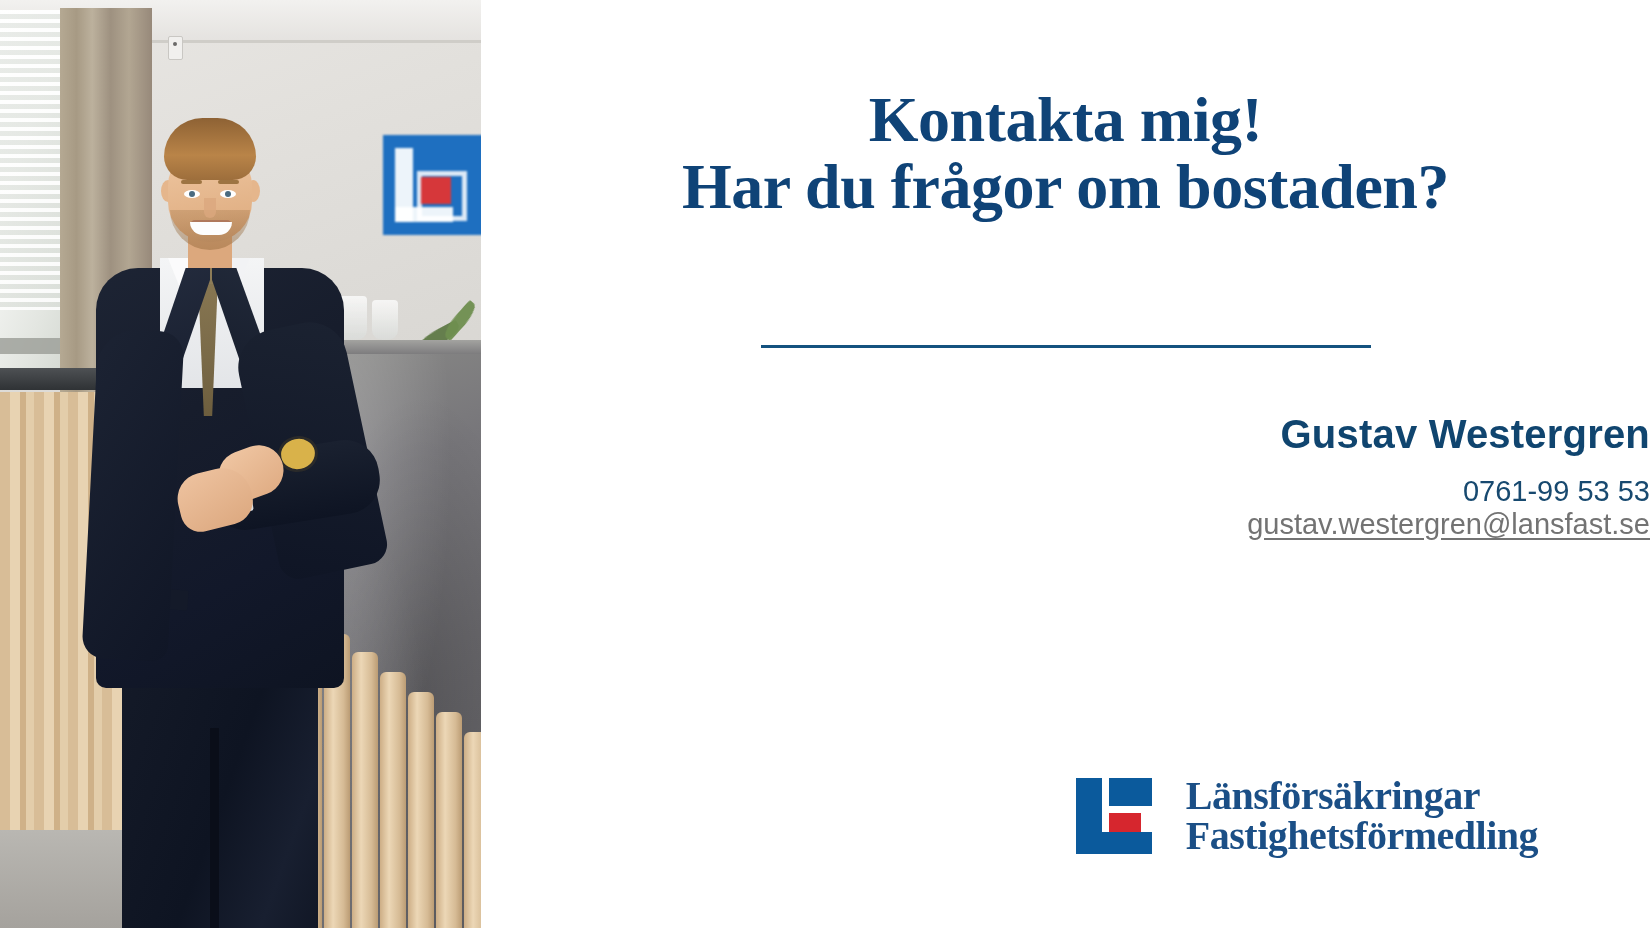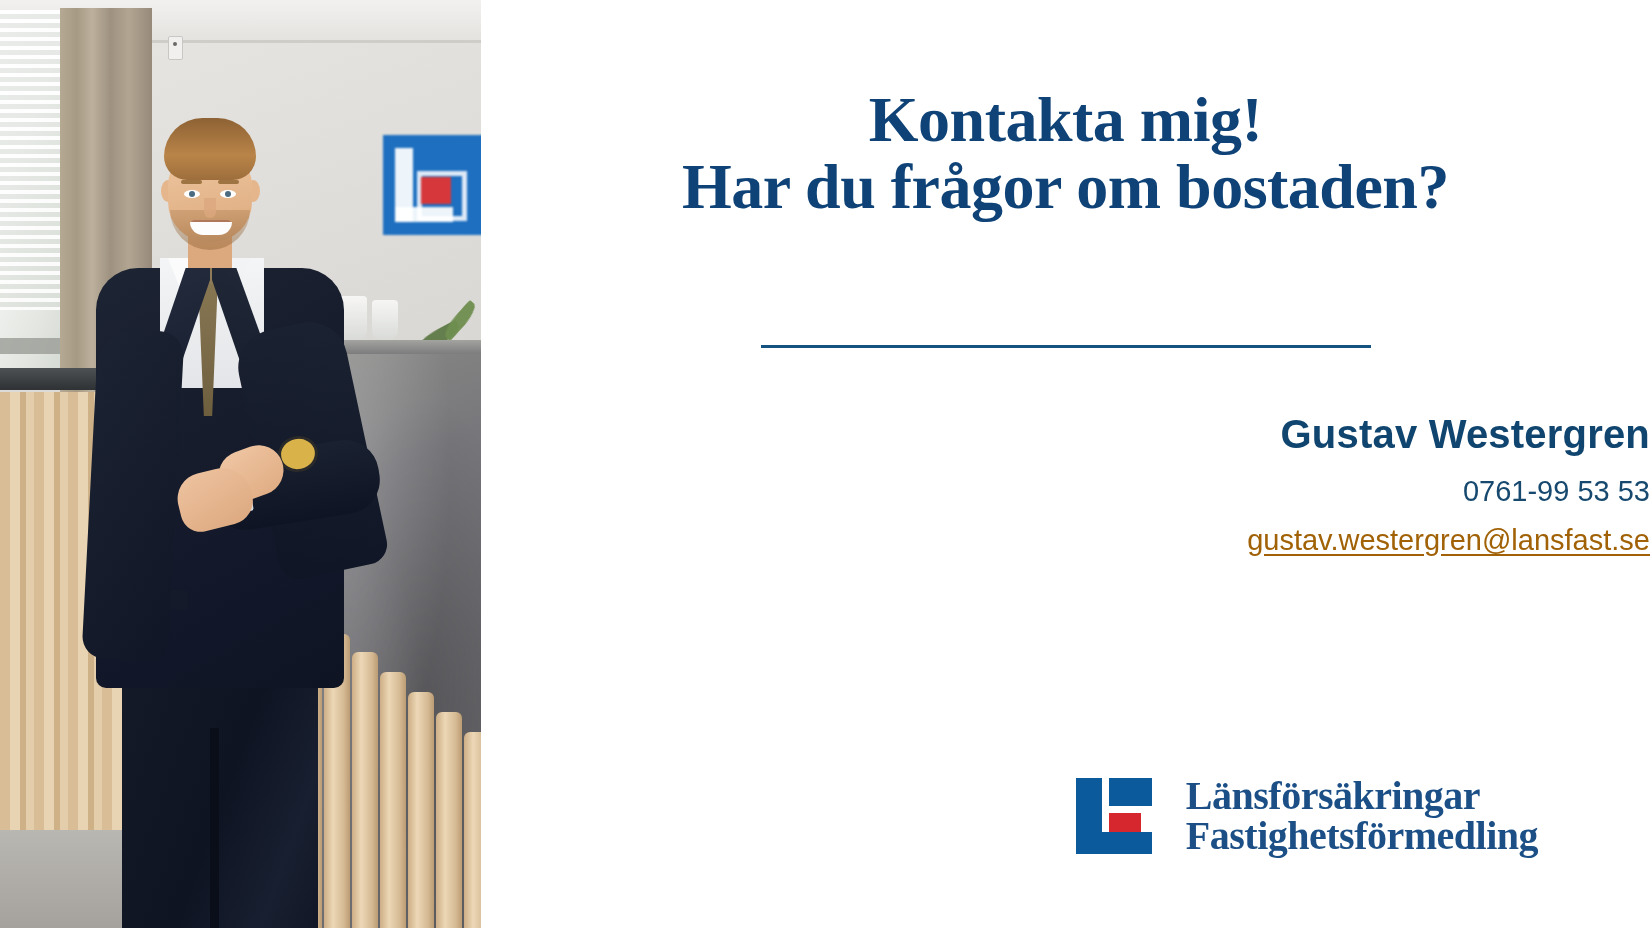--- a/index.html
+++ b/index.html
@@ -135,21 +135,21 @@
   
   .content{position:relative;flex:1;height:928px;background:#ffffff;}
   .headline{position:absolute;left:0;right:0;top:86px;text-align:center;
         font-family:"Liberation Serif",serif;font-weight:700;color:#0f4377;
         font-size:64px;line-height:1.05;letter-spacing:-0.5px;}
   .headline .ln{display:block;}
   .divider{position:absolute;left:50%;transform:translateX(-50%);top:345px;width:610px;height:3px;background:#14527f;}
   .contact{position:absolute;left:0;right:0;top:412px;text-align:right;}
   .c-name{font-family:"Liberation Sans",sans-serif;font-weight:700;font-size:40px;color:#10456f;letter-spacing:.2px;}
   .c-phone{margin-top:18px;font-family:"Liberation Sans",sans-serif;font-weight:400;font-size:29px;color:#17496f;}
-  .c-mail{margin-top:16px;font-family:"Liberation Sans",sans-serif;font-weight:400;font-size:29px;color:#a16207;text-decoration:underline;text-underline-offset:4px;}
+  .c-mail{font-family:"Liberation Sans",sans-serif;font-weight:400;font-size:29px;color:#737373;text-decoration:underline;text-underline-offset:4px;}
 
   
   .logo{position:absolute;right:112px;bottom:72px;display:flex;align-items:center;gap:34px;margin-top:8px;}
   .logo-mark{position:relative;width:76px;height:76px;flex:0 0 76px;}
   .lm-bar{position:absolute;left:0;top:0;width:26px;height:76px;background:#0b5a9c;}
   .lm-foot{position:absolute;left:0;bottom:0;width:76px;height:22px;background:#0b5a9c;}
   .lm-top{position:absolute;left:33px;top:0;width:43px;height:28px;background:#0b5a9c;}
   .lm-red{position:absolute;left:33px;top:35px;width:32px;height:26px;background:#d6262e;}
   .logo-text{font-family:"Liberation Serif",serif;font-weight:700;color:#1b4f86;line-height:1.0;}
   .logo-text .l1{display:block;font-size:40px;letter-spacing:-0.5px;}

